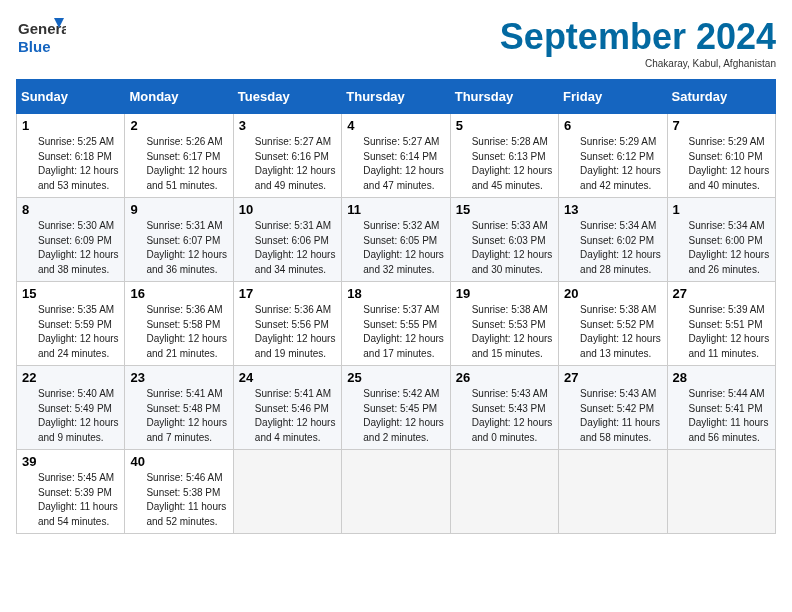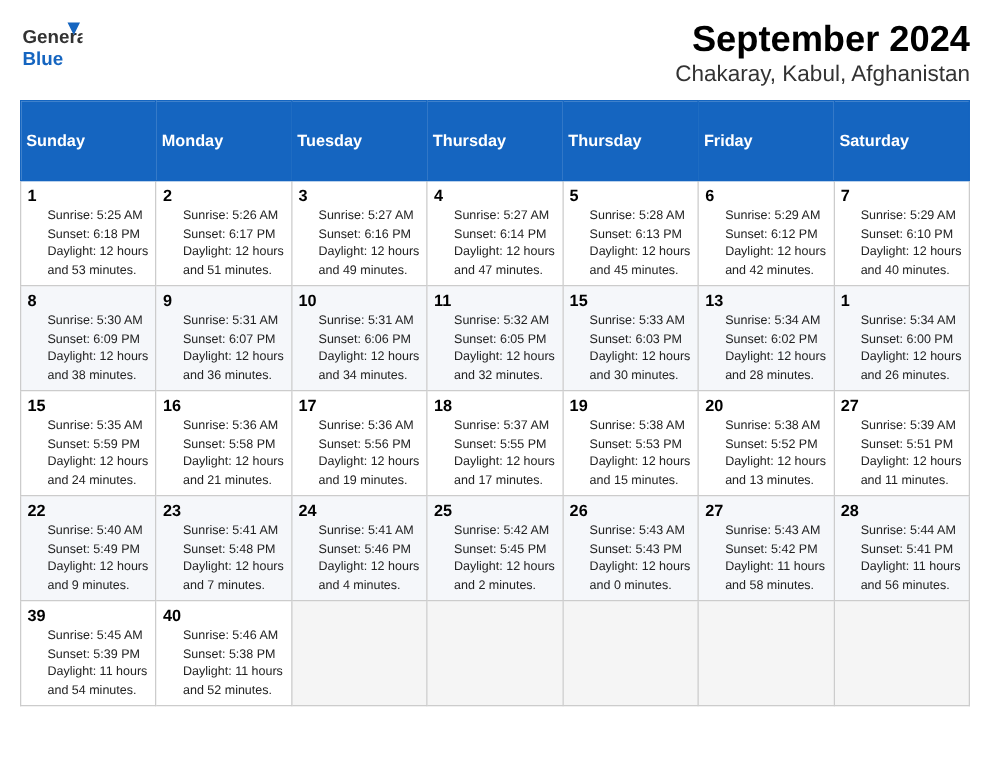--- a/index.html
+++ b/index.html
@@ -18,37 +18,37 @@
     }
     .logo {
       display: flex;
       align-items: center;
       gap: 4px;
     }
     .title-area {
       text-align: right;
     }
     .month-title {
-      font-size: 29px;
+      font-size: 36px;
       font-weight: bold;
-      color: #000000;
+      color: #0369a1;
     }
     .location-title {
-      font-size: 18px;
+      font-size: 10px;
       color: #333;
     }
     table {
       width: 100%;
       border-collapse: collapse;
       font-size: 10.5px;
     }
     thead tr th {
       background-color: #1565c0;
       color: #fff;
-      padding: 24px 4px;
+      padding: 9px 4px;
       text-align: left;
       font-size: 13px;
       font-weight: bold;
       border: 1px solid #1565c0;
     }
     tbody tr td {
       border: 1px solid #ccc;
       vertical-align: top;
       padding: 4px 5px;
       width: calc(100% / 7);

